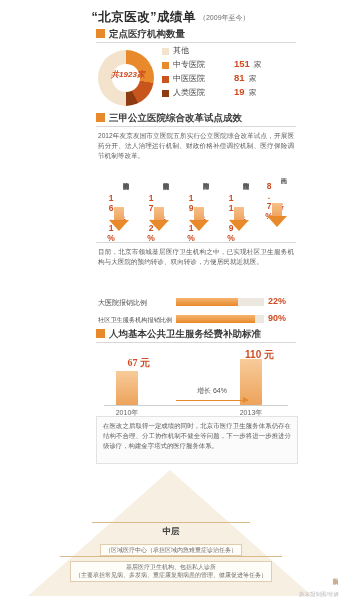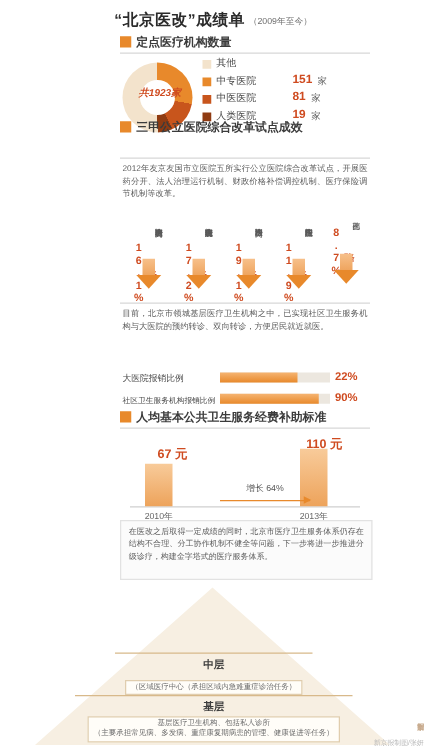--- a/index.html
+++ b/index.html
@@ -195,21 +195,21 @@
       </div>
       <div class="lg-row">
         <span class="lg-dot" style="background:#8f3b12"></span>
         <span class="lg-name">人类医院</span>
         <span class="lg-val">19</span>
         <span class="lg-val" style="left:87px;font-size:7.5px;font-weight:normal;color:#555;top:2px;">家</span>
       </div>
     </div>
   </div>
 
-  <div class="sec-head" style="top:96px;">
+  <div class="sec-head" style="top:112px;">
     <span class="mark"></span>
     <span class="txt">三甲公立医院综合改革试点成效</span>
   </div>
   <div class="sec-rule" style="left:96px;top:126px;width:200px;"></div>
 
   <div class="trial-para">2012年友京友国市立医院五所实行公立医院综合改革试点，开展医药分开、法人治理运行机制、财政价格补偿调控机制、医疗保险调节机制等改革。</div>
 
   <div class="arrow-row" style="top:163px;">
 
     <div class="arrow-item" style="left:0px;">
@@ -280,21 +280,21 @@
 
   <div class="sec-head" style="top:328px;">
     <span class="mark"></span>
     <span class="txt">人均基本公共卫生服务经费补助标准</span>
   </div>
   <div class="sec-rule" style="left:96px;top:342px;width:200px;"></div>
 
   <div class="cap-box" style="top:348px;">
     <div class="cap-base"></div>
 
-    <div class="cap-val" style="left:8px;top:8px;">67 元</div>
+    <div class="cap-val" style="left:8px;top:8px;font-family:Liberation Serif, serif;">67 元</div>
     <div class="cap-col" style="left:20px;height:34px;"></div>
     <div class="cap-year" style="left:8px;">2010年</div>
 
     <div class="cap-val" style="left:132px;top:0px;">110 元</div>
     <div class="cap-col" style="left:144px;height:46px;"></div>
     <div class="cap-year" style="left:132px;">2013年</div>
 
     <div class="cap-midarrow"></div>
     <div class="cap-mid">增长 64%</div>
   </div>
@@ -308,21 +308,20 @@
     <div class="pyr-line" style="left:92px;top:52px;width:158px;"></div>
     <div class="pyr-line" style="left:60px;top:86px;width:222px;"></div>
 
 
     <div class="tier" style="left:86px;top:56px;width:170px;">
       <div class="tier-name">中层</div>
       <div class="tier-box tier-note" style="margin-top:2px;">（区域医疗中心（承担区域内急难重症诊治任务）</div>
     </div>
 
     <div class="tier" style="left:54px;top:90px;width:234px;">
-      <div class="tier-name">基层</div>
       <div class="tier-box tier-note" style="margin-top:1px;white-space:pre-line;">基层医疗卫生机构、包括私人诊所
 （主要承担常见病、多发病、重症康复期病患的管理、健康促进等任务）</div>
     </div>
   </div>
 
   <div class="side-credit">新京报制图</div>
   <div class="credit">新京报制图/张妍</div>
 
 </div>
 

